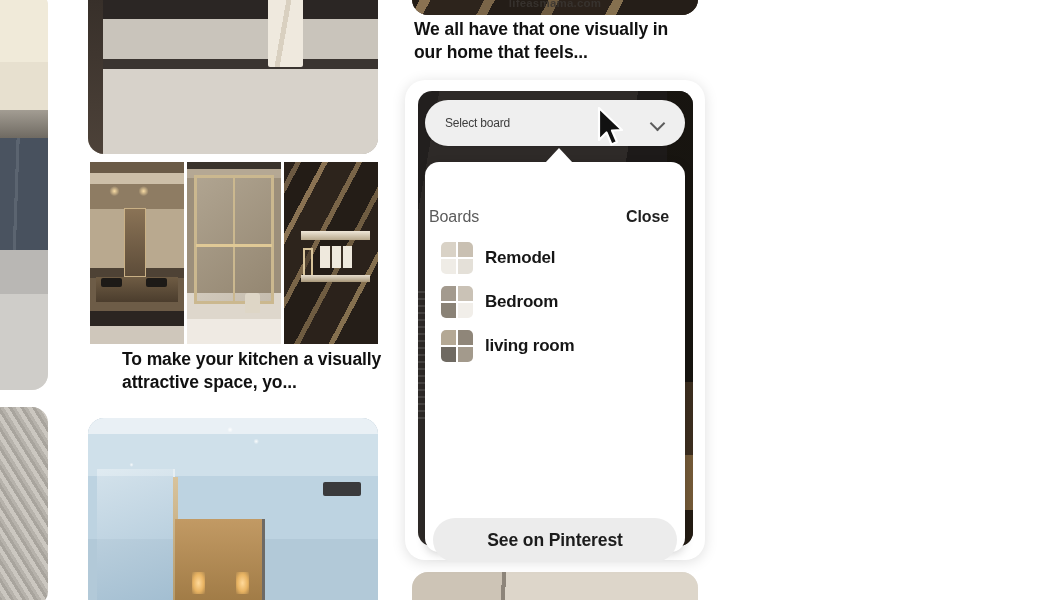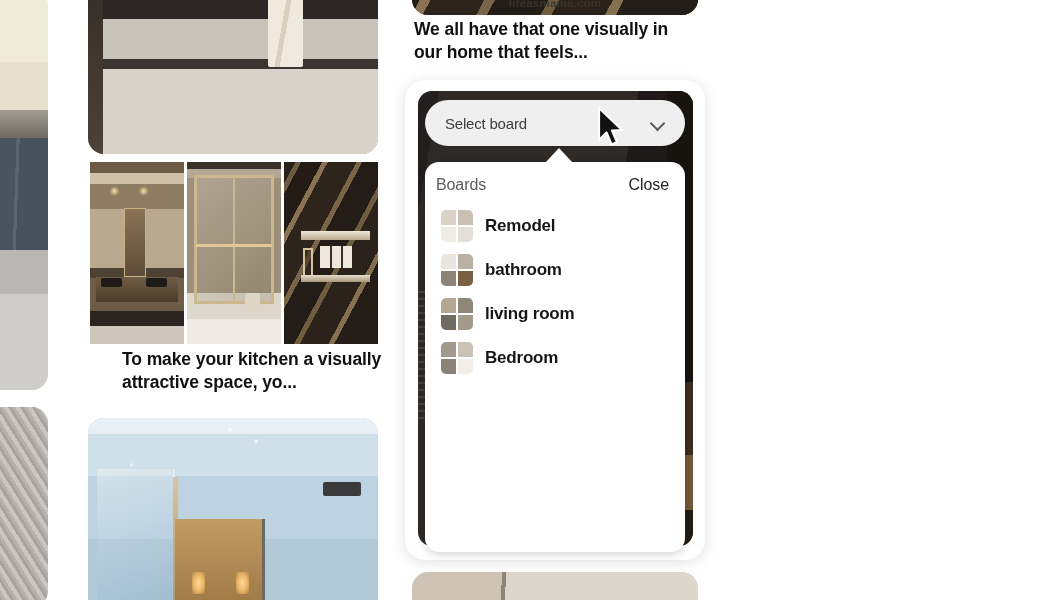--- a/index.html
+++ b/index.html
@@ -253,21 +253,21 @@
     height: 46px;
     background: #efefef;
     border-radius: 23px;
     display: flex;
     align-items: center;
     padding: 0 20px;
     box-shadow: 0 1px 2px rgba(0,0,0,0.10);
   }
   .select-board-label {
     flex: 1;
-    font-size: 15px;
+    font-size: 12px;
     color: #3d3d3d;
     letter-spacing: -0.2px;
   }
   .chev {
     width: 14px; height: 14px;
     position: relative;
   }
   .chev::before {
     content: "";
     position: absolute;
@@ -297,31 +297,32 @@
     width: 0; height: 0;
     border-left: 14px solid transparent;
     border-right: 14px solid transparent;
     border-bottom: 15px solid #ffffff;
     z-index: 3;
   }
 
   .dd-head {
     display: flex;
     align-items: center;
-    padding: 14px 16px 6px 11px;
+    padding: 14px 16px 6px 4px;
+    margin-top: 32px;
   }
   .dd-head-title {
     flex: 1;
     font-size: 16px;
     color: #5b5b5b;
     letter-spacing: -0.1px;
   }
   .dd-close {
     font-size: 16px;
-    font-weight: 400;
+    font-weight: 700;
     color: #1f1f1f;
     letter-spacing: -0.1px;
     cursor: pointer;
   }
 
   .board-list { padding: 4px 0 0 0; }
 
   .board-row {
     display: flex;
     align-items: center;
@@ -485,48 +486,40 @@
           <div class="board-thumb">
             <i style="background: rgb(217, 210, 198);"></i>
             <i style="background: rgb(201, 192, 178);"></i>
             <i style="background: rgb(239, 236, 230);"></i>
             <i style="background: rgb(228, 224, 216);"></i>
           </div>
           <span class="board-label">Remodel</span>
         </div>
         <div class="board-row">
           <div class="board-thumb">
-            <i style="background: rgb(233, 230, 224);"></i>
-            <i style="background: rgb(185, 175, 162);"></i>
-            <i style="background: rgb(141, 131, 119);"></i>
-            <i style="background: rgb(122, 95, 67);"></i>
+            <i style="background: rgb(163, 154, 142);"></i>
+            <i style="background: rgb(202, 194, 182);"></i>
+            <i style="background: rgb(138, 130, 118);"></i>
+            <i style="background: rgb(241, 238, 233);"></i>
           </div>
-          <span class="board-label">bathroom</span>
+          <span class="board-label">Bedroom</span>
         </div>
         <div class="board-row">
           <div class="board-thumb">
             <i style="background: rgb(180, 168, 148);"></i>
             <i style="background: rgb(143, 134, 121);"></i>
             <i style="background: rgb(111, 106, 98);"></i>
             <i style="background: rgb(163, 154, 140);"></i>
           </div>
           <span class="board-label">living room</span>
         </div>
-        <div class="board-row">
-          <div class="board-thumb">
-            <i style="background: rgb(163, 154, 142);"></i>
-            <i style="background: rgb(202, 194, 182);"></i>
-            <i style="background: rgb(138, 130, 118);"></i>
-            <i style="background: rgb(241, 238, 233);"></i>
-          </div>
-          <span class="board-label">Bedroom</span>
-        </div>
       </div>
   </div>
 
+  <div class="see-pinterest">See on Pinterest</div>
 
   <div class="cursor">
     <svg width="30" height="46" viewBox="0 0 30 46">
       <path d="M2 2 L2 34 L9.5 26.5 L14.5 38.5 L20 36 L15 24.5 L25 24 Z" fill="#111111" stroke="#ffffff" stroke-width="2.2" stroke-linejoin="round"></path>
     </svg>
   </div>
 
 </div>
 
 </body></html>

